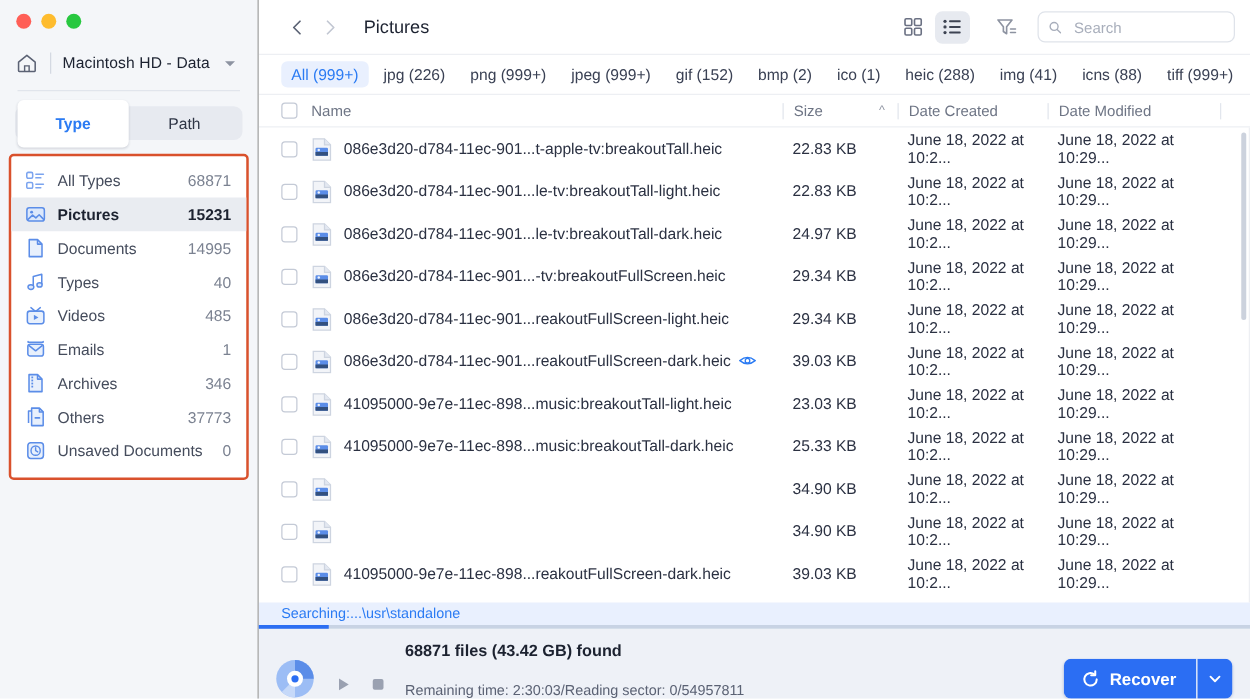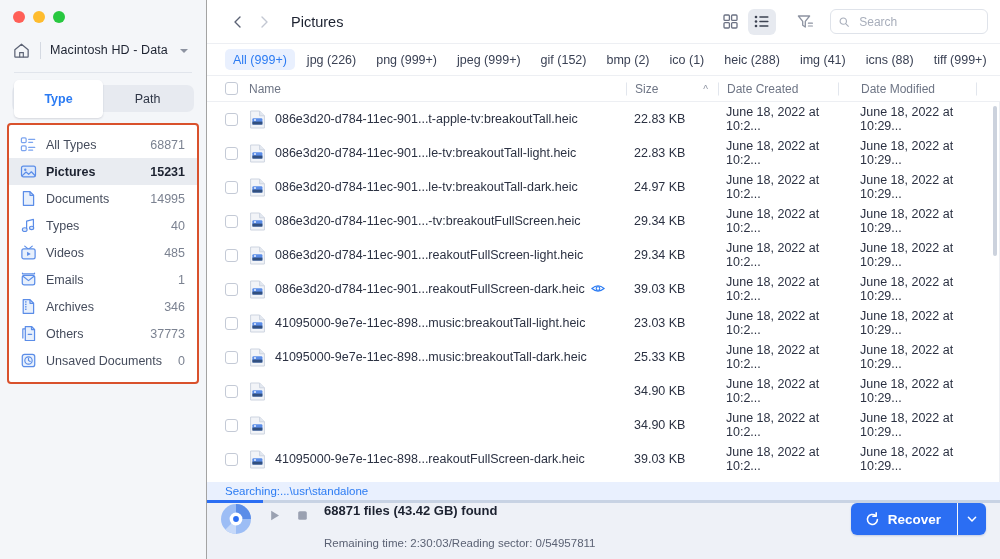--- a/index.html
+++ b/index.html
@@ -188,21 +188,21 @@
   }
   .chk {
     width: 13px; height: 13px; flex: 0 0 13px;
     border: 1px solid #c4cad6; border-radius: 3px;
     background: #fff;
     cursor: default;
   }
   .col-name { flex: 1 1 auto; padding-left: 11px; min-width: 0; }
   .col-size { width: 92px; flex: 0 0 92px; position: relative; padding-left: 9px; }
   .col-dc   { width: 120px; flex: 0 0 120px; position: relative; padding-left: 9px; }
-  .col-dm   { width: 138px; flex: 0 0 138px; position: relative; padding-left: 23px; }
+  .col-dm   { width: 138px; flex: 0 0 138px; position: relative; padding-left: 9px; }
   .col-tail { width: 24px; flex: 0 0 24px; position: relative; }
   .col-size::before, .col-dc::before, .col-dm::before, .col-tail::before {
     content: ""; position: absolute; left: 0; top: 50%;
     transform: translateY(-50%);
     width: 1px; height: 13px; background: #e2e6ed;
   }
   .sort-caret {
     position: absolute; right: 10px; top: 50%;
     transform: translateY(-50%);
     font-size: 10px; color: #8d93a1;
@@ -252,21 +252,21 @@
   }
   .progress-fill {
     position: absolute; left: 0; top: 0; height: 3px;
     background: #2b6ef3;
   }
 
   
   .statusbar {
     height: 56px; flex: 0 0 56px;
     background: #eef1f7;
-    display: flex; align-items: flex-start;
+    display: flex; align-items: flex-end;
     padding: 0 14px 0 13px;
     gap: 0;
   }
   .disc {
     width: 32px; height: 32px; flex: 0 0 32px;
     display: block;
   }
   .ctrl-btn {
     width: 24px; height: 24px;
     display: flex; align-items: center; justify-content: center;

